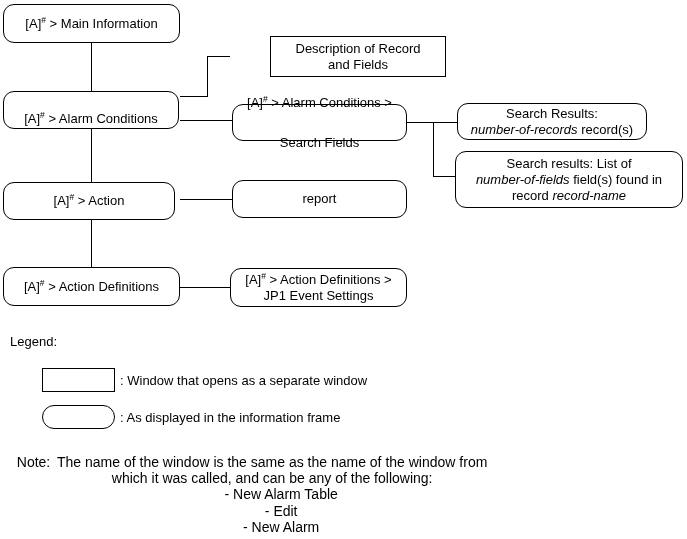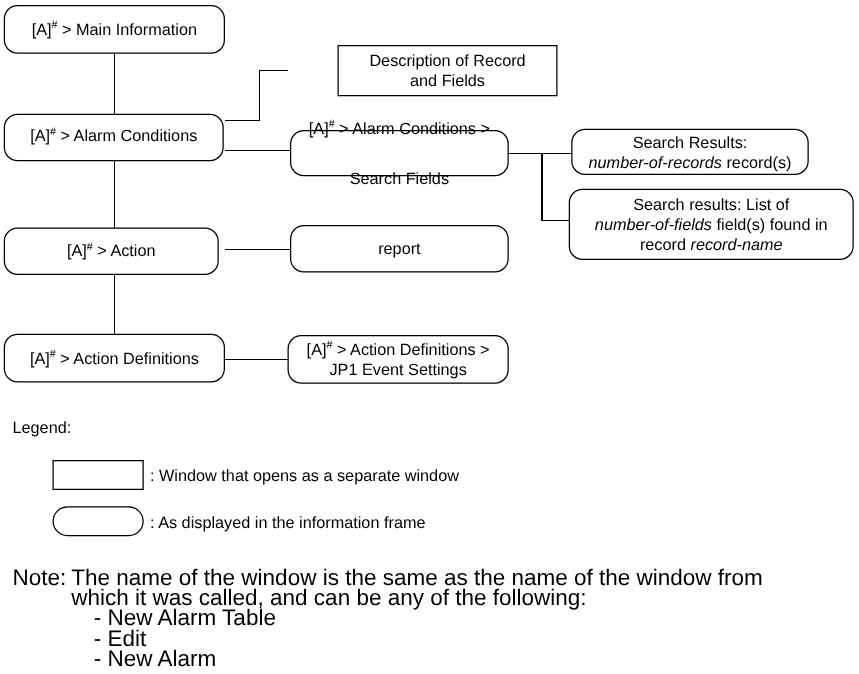--- a/index.html
+++ b/index.html
@@ -6,35 +6,35 @@
   .canvas{
     position:relative;width:687px;height:539px;background:#ffffff;
     font-family:"Liberation Sans",sans-serif;font-size:13px;color:#000;
     overflow:hidden;
   }
   svg.connectors{position:absolute;left:0;top:0;z-index:0;}
   svg.connectors path{stroke:#000;stroke-width:1;fill:none;shape-rendering:crispEdges;}
   .box{
     position:absolute;box-sizing:border-box;border:1px solid #000;background:#fff;
     display:flex;flex-direction:column;align-items:center;justify-content:center;
-    text-align:center;line-height:16px;z-index:1;padding:11px 4px;
+    text-align:center;line-height:16px;z-index:1;padding:1px 4px;
   }
   .rounded{border-radius:11px;}
   .em{font-style:italic;}
   sup.hash{font-size:8.5px;line-height:0;vertical-align:super;}
   
   .legend-title{position:absolute;left:10px;top:334px;z-index:1;}
   .legend-shape{position:absolute;box-sizing:border-box;border:1px solid #000;background:#fff;z-index:1;}
   .legend-rect{left:42px;top:368px;width:73px;height:24px;}
   .legend-round{left:42px;top:405px;width:73px;height:24px;border-radius:12px;}
   .legend-label{position:absolute;left:120px;height:24px;display:flex;align-items:center;z-index:1;white-space:nowrap;text-align:center;}
   .legend-label.l1{top:368px;}
   .legend-label.l2{top:405px;}
   
-  .note{position:absolute;left:10px;top:454px;width:560px;display:flex;z-index:1;line-height:16.2px;font-size:18px;}
+  .note{position:absolute;left:10px;top:454px;width:560px;display:flex;z-index:1;line-height:16.2px;font-size:14px;text-align:center;}
   .note-prefix{flex:0 0 47px;}
   .note-body div{white-space:nowrap;}
   .note-items{margin-left:18px;}
 </style>
 </head>
 <body>
 
 <div class="canvas">
 
   <svg class="connectors" width="687" height="539" viewBox="0 0 687 539">

